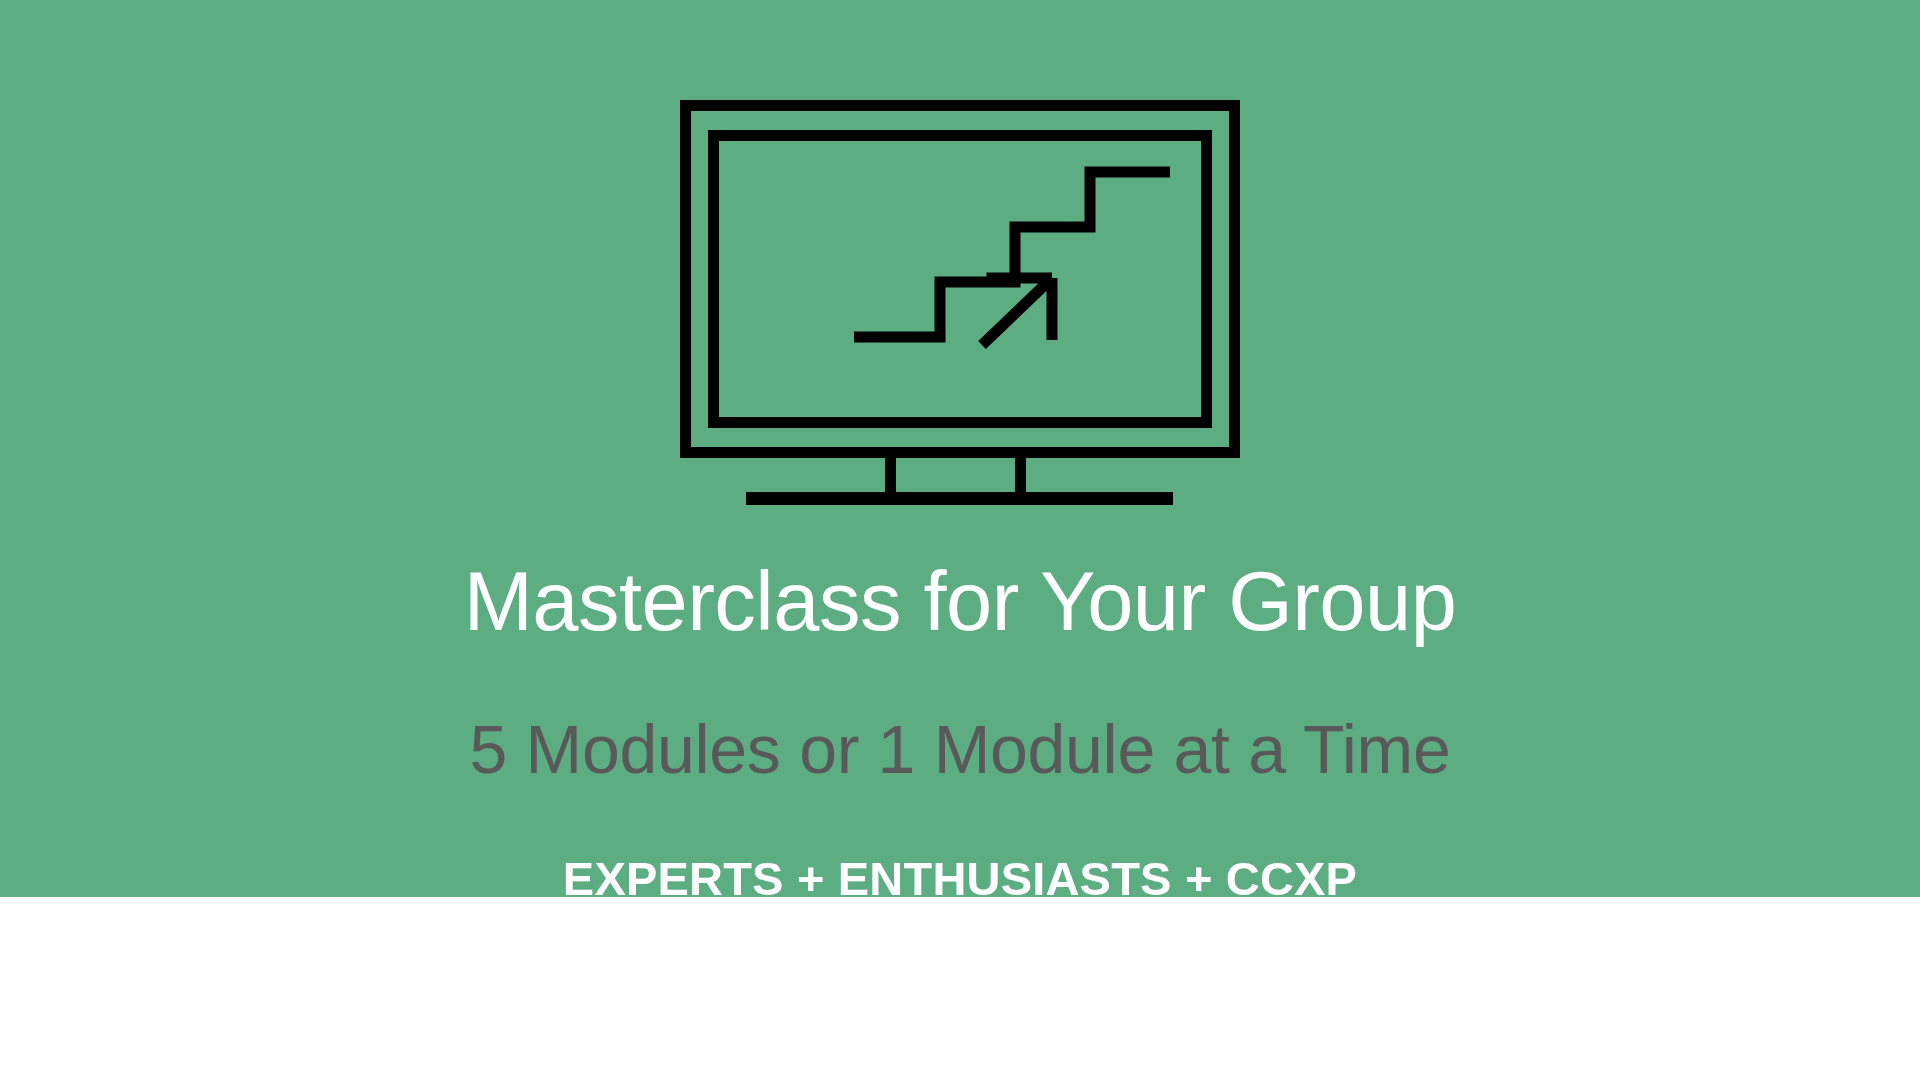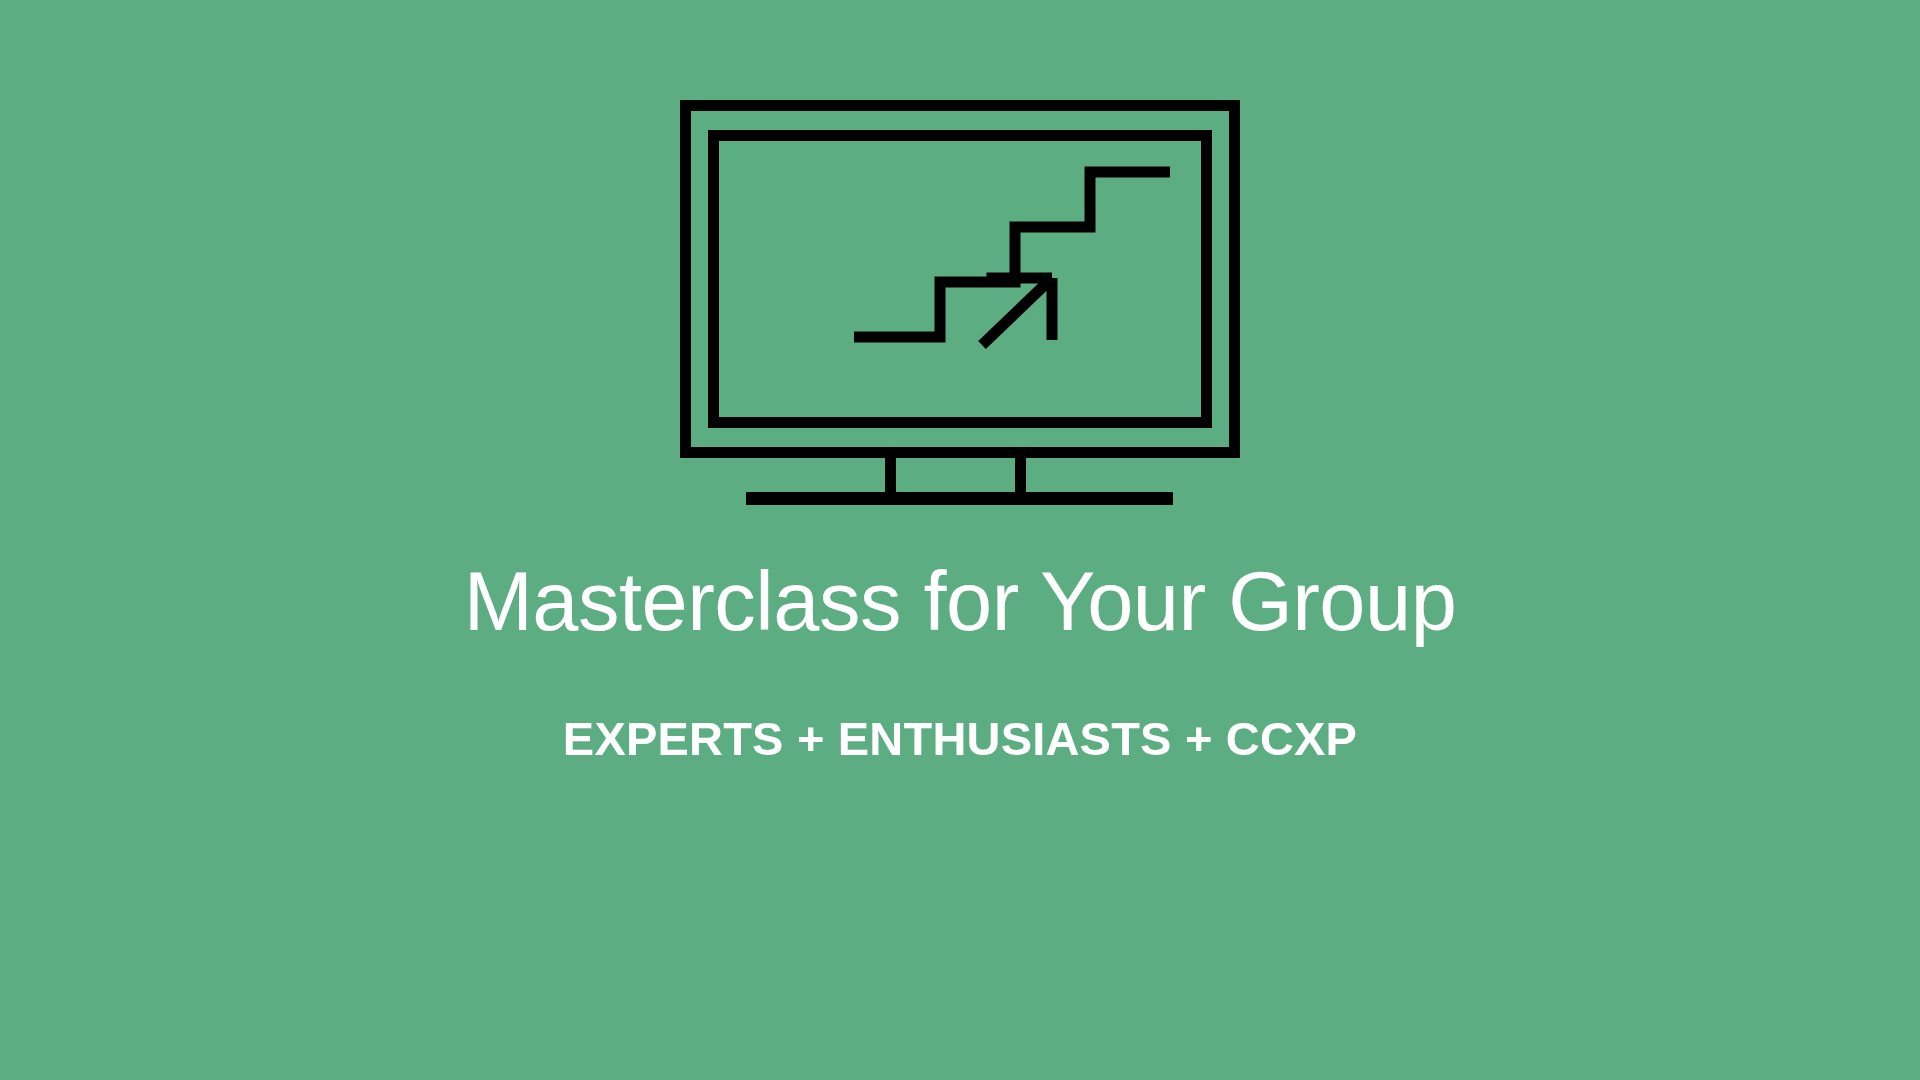--- a/index.html
+++ b/index.html
@@ -9,21 +9,21 @@
   body {
     width: 1920px;
     height: 1080px;
     overflow: hidden;
     font-family: "Liberation Sans", sans-serif;
   }
 
   #card {
     position: relative;
     width: 1920px;
-    height: 1080px;
+    height: 897px;
     background: #5CAD81;
     display: flex;
     flex-direction: column;
     align-items: center;
     box-sizing: border-box;
   }
 
   
   #illustration-wrap {
     position: absolute;
@@ -114,17 +114,18 @@
         <line x1="340.5" y1="352" x2="340.5" y2="394"></line>
       </g>
 
       <rect x="66" y="392" width="427" height="13" fill="#000000" stroke="none"></rect>
     </svg>
   </div>
 
   <div id="text-block">
     <h1 id="page-title">Masterclass for Your Group</h1>
 
+    <h2 id="page-subtitle">5 Modules or 1 Module at a Time</h2>
 
     <div id="page-tagline">EXPERTS + ENTHUSIASTS + CCXP</div>
   </div>
 
 </div>
 
 </body></html>

